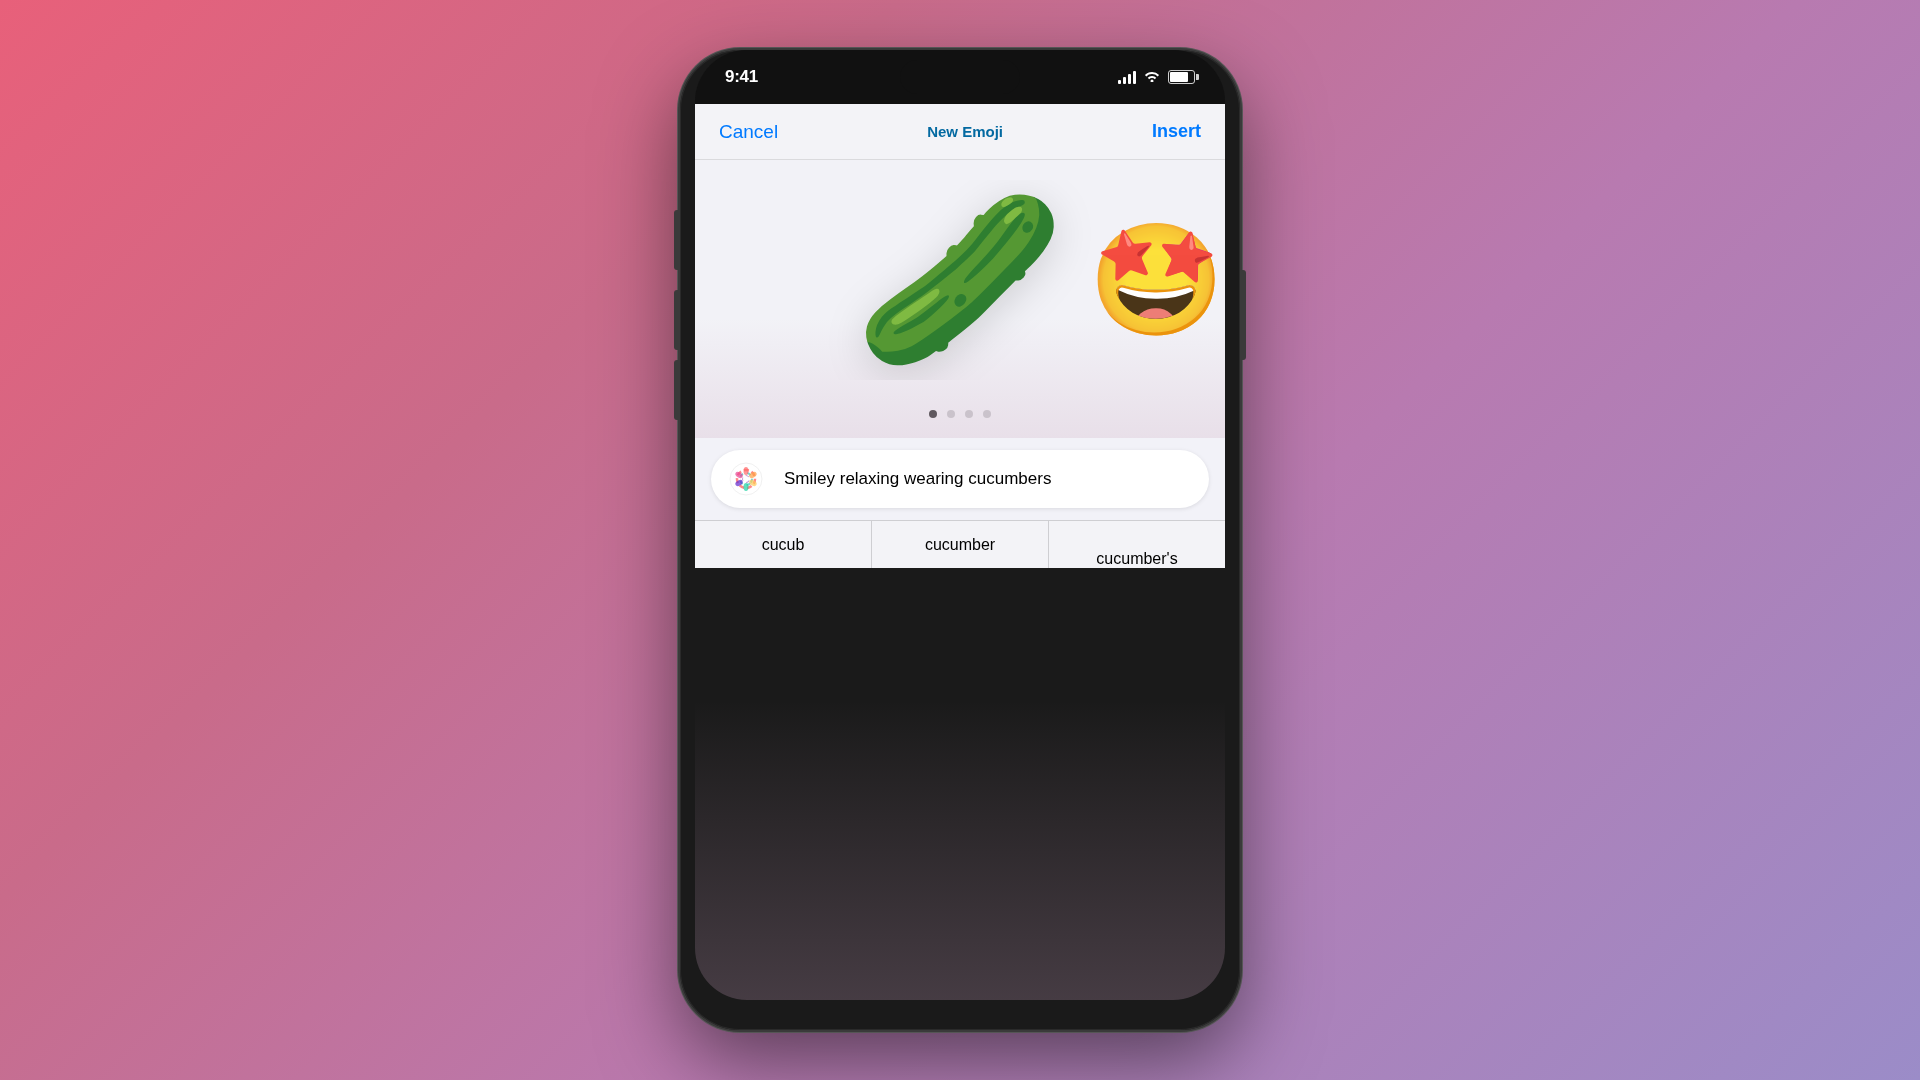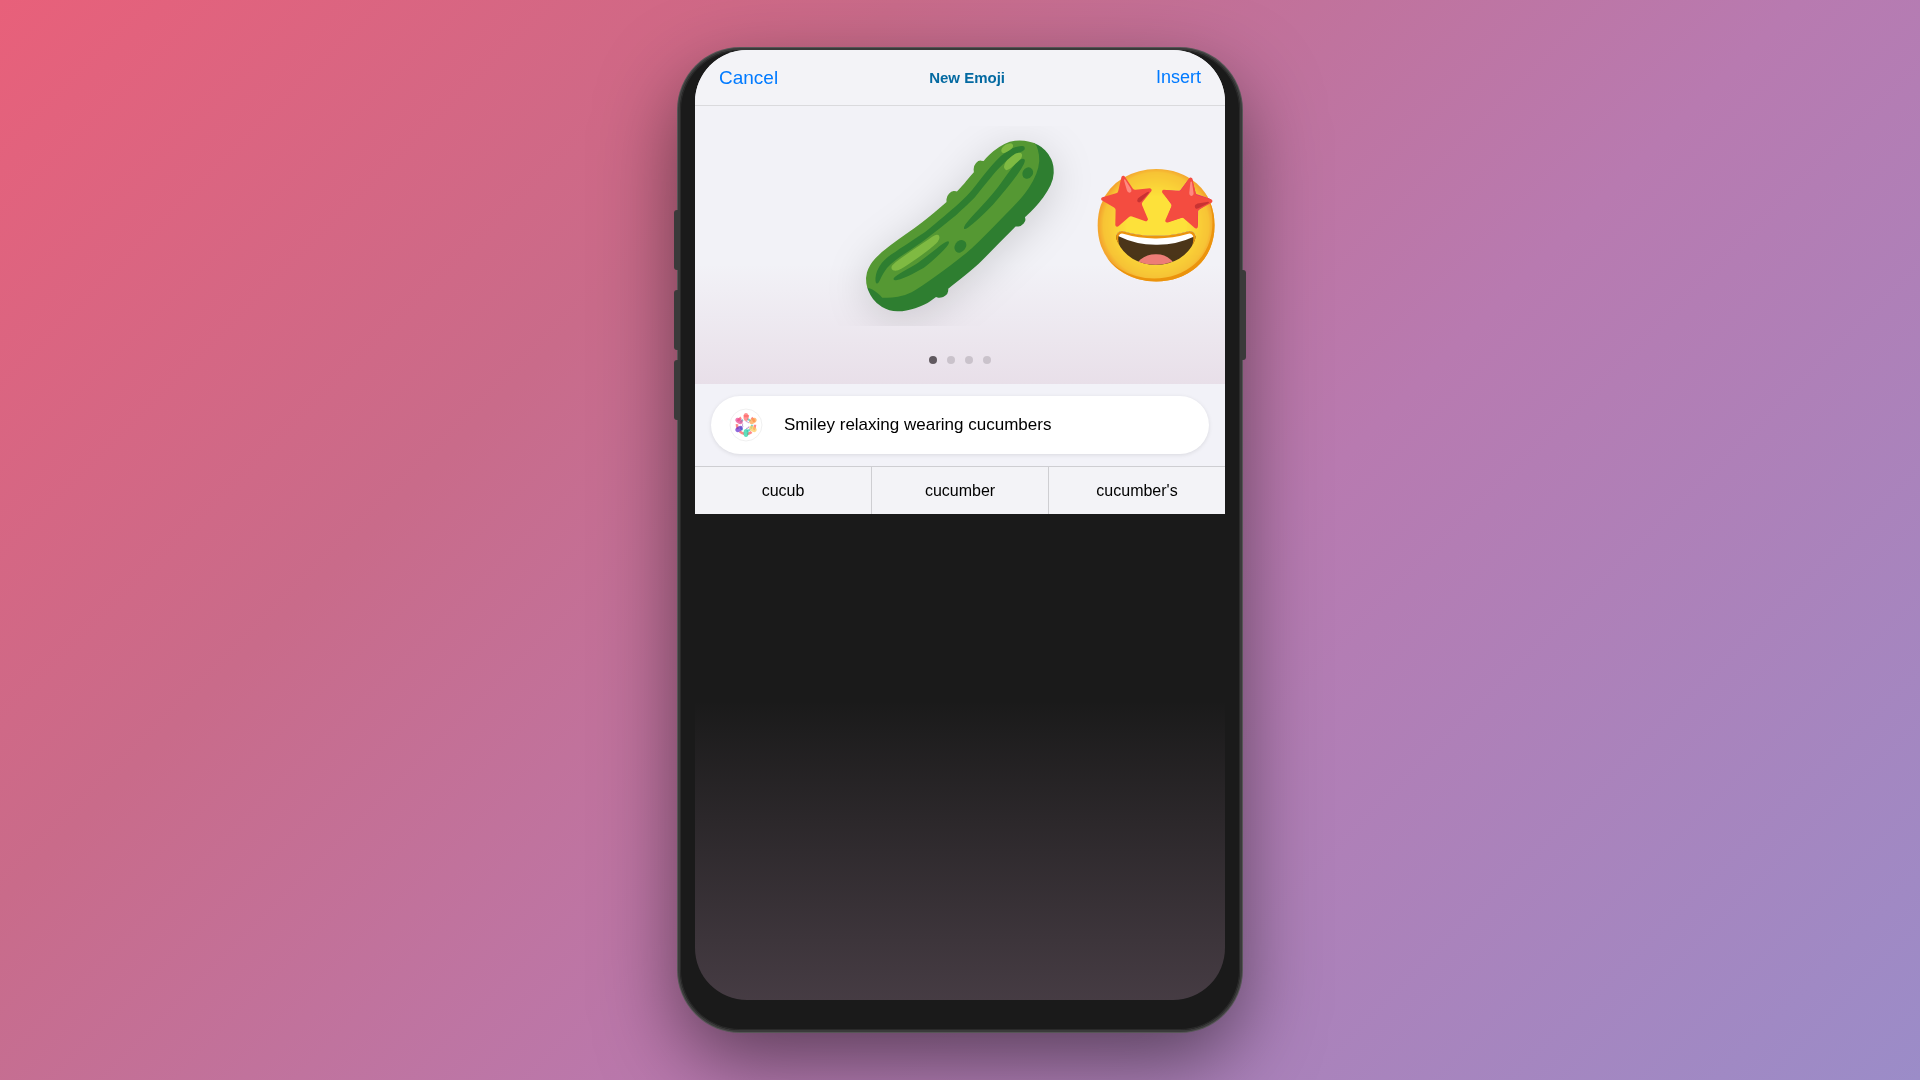--- a/index.html
+++ b/index.html
@@ -182,21 +182,21 @@
 
     .nav-title {
       color: #0369a1;
       font-size: 15px;
       font-weight: 600;
     }
 
     .nav-insert {
       color: #007AFF;
       font-size: 18px;
-      font-weight: 400;
+      font-weight: 700;
       cursor: pointer;
     }
 
     
     .carousel-area {
       flex: 1;
       display: flex;
       flex-direction: column;
       align-items: center;
       justify-content: center;
@@ -272,20 +272,21 @@
       align-items: center;
       justify-content: center;
       font-size: 16px;
       color: #000;
       cursor: pointer;
       border-right: 0.5px solid rgba(0,0,0,0.15);
     }
 
     .autocomplete-item:last-child {
       border-right: none;
+      align-items: flex-end;
     }
 
     
     .lower-bg {
       position: absolute;
       bottom: 0;
       left: 0;
       right: 0;
       height: 300px;
       background: linear-gradient(to bottom, transparent, rgba(200, 160, 190, 0.25));
@@ -297,20 +298,40 @@
       width: 34px;
       height: 34px;
     }
   </style>
 </head>
 <body>
 
 <div class="phone-outer">
   <div class="phone-screen">
 
+    <div class="status-bar">
+      <span class="status-time">9:41</span>
+      <div class="dynamic-island"></div>
+      <div class="status-icons">
+        <div class="signal-bars">
+          <span></span>
+            <span></span>
+            <span></span>
+            <span></span>
+        </div>
+        <div class="wifi-icon">
+          <svg width="16" height="12" viewBox="0 0 16 12" fill="white">
+            <path d="M8 9.5a1.5 1.5 0 1 1 0 3 1.5 1.5 0 0 1 0-3zm0-3.5a5.5 5.5 0 0 1 4.243 1.757l-1.415 1.415A3.5 3.5 0 0 0 8 8a3.5 3.5 0 0 0-2.828 1.172L3.757 7.757A5.5 5.5 0 0 1 8 6zm0-4a9.5 9.5 0 0 1 7.071 3.071L13.657 6.485A7.5 7.5 0 0 0 8 4a7.5 7.5 0 0 0-5.657 2.485L.929 5.071A9.5 9.5 0 0 1 8 2z"></path>
+          </svg>
+        </div>
+        <div class="battery">
+          <div class="battery-fill"></div>
+        </div>
+      </div>
+    </div>
 
     <div class="phone-content">
 
       <div class="nav-bar">
         <span class="nav-cancel">Cancel</span>
         <span class="nav-title">New Emoji</span>
         <span class="nav-insert">Insert</span>
       </div>
 
       <div class="carousel-area">

